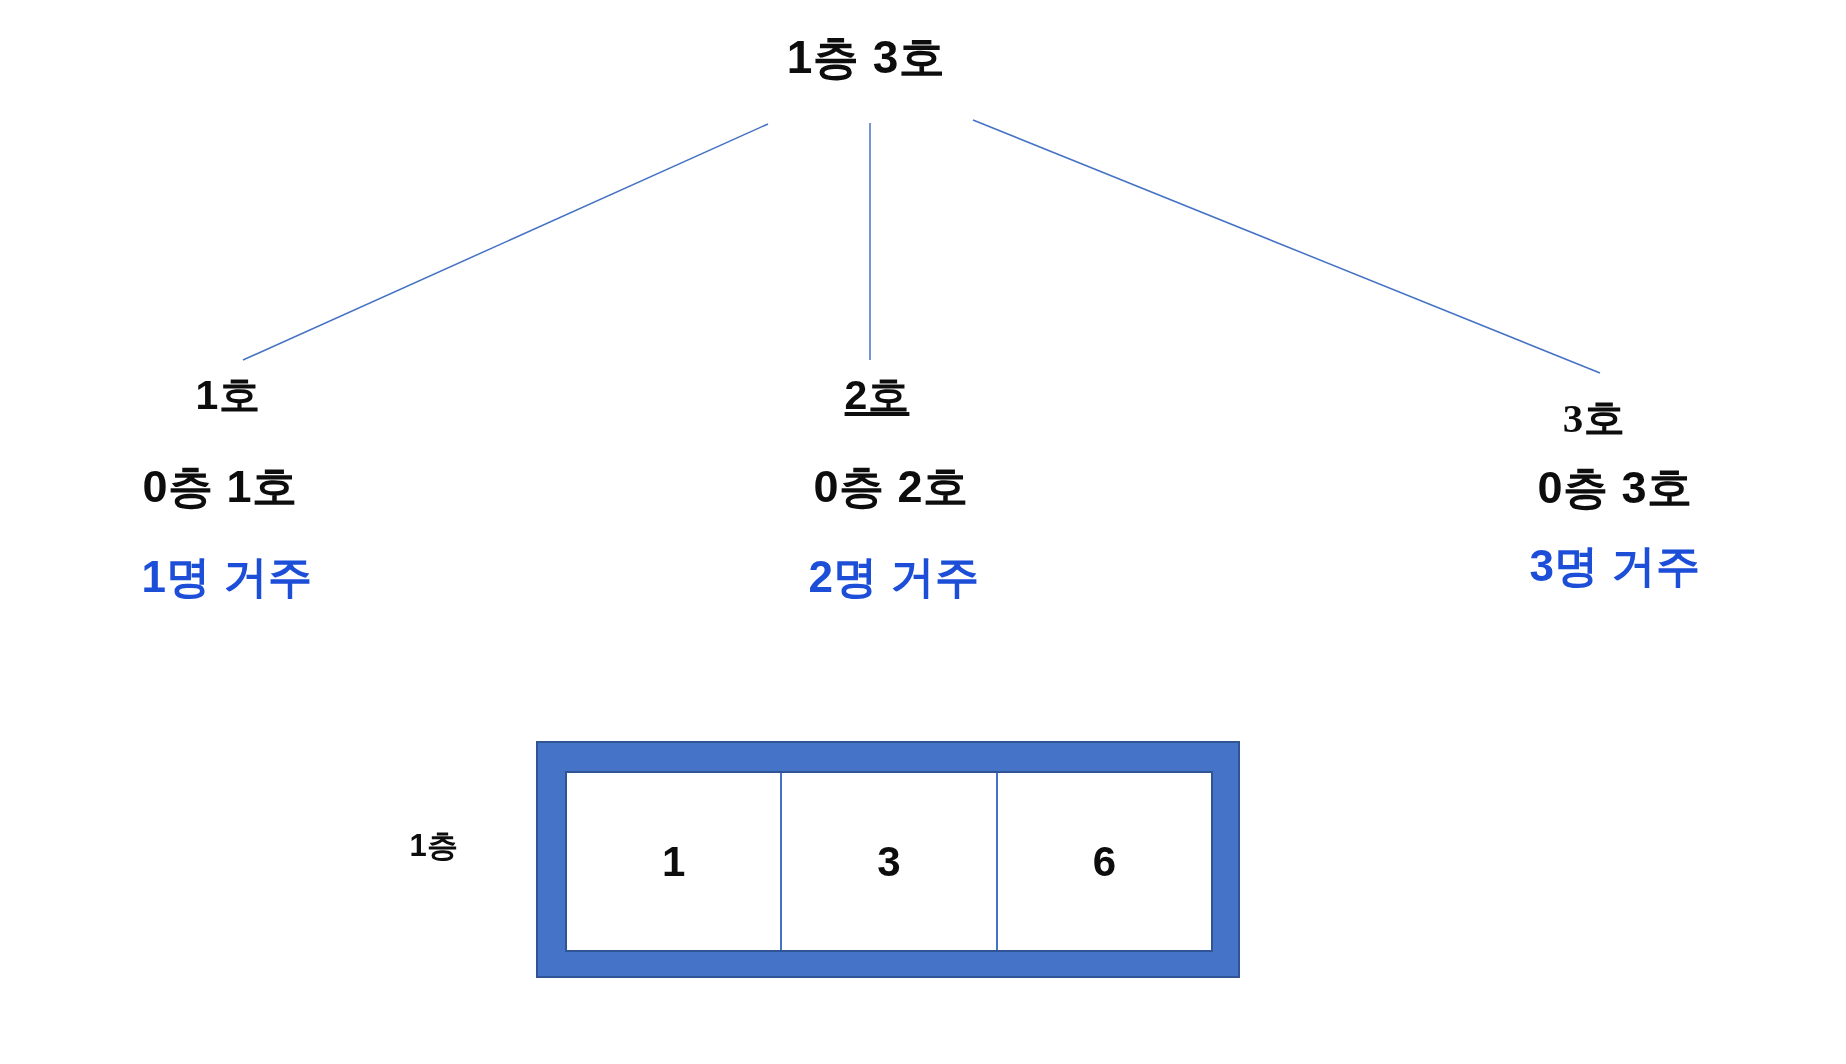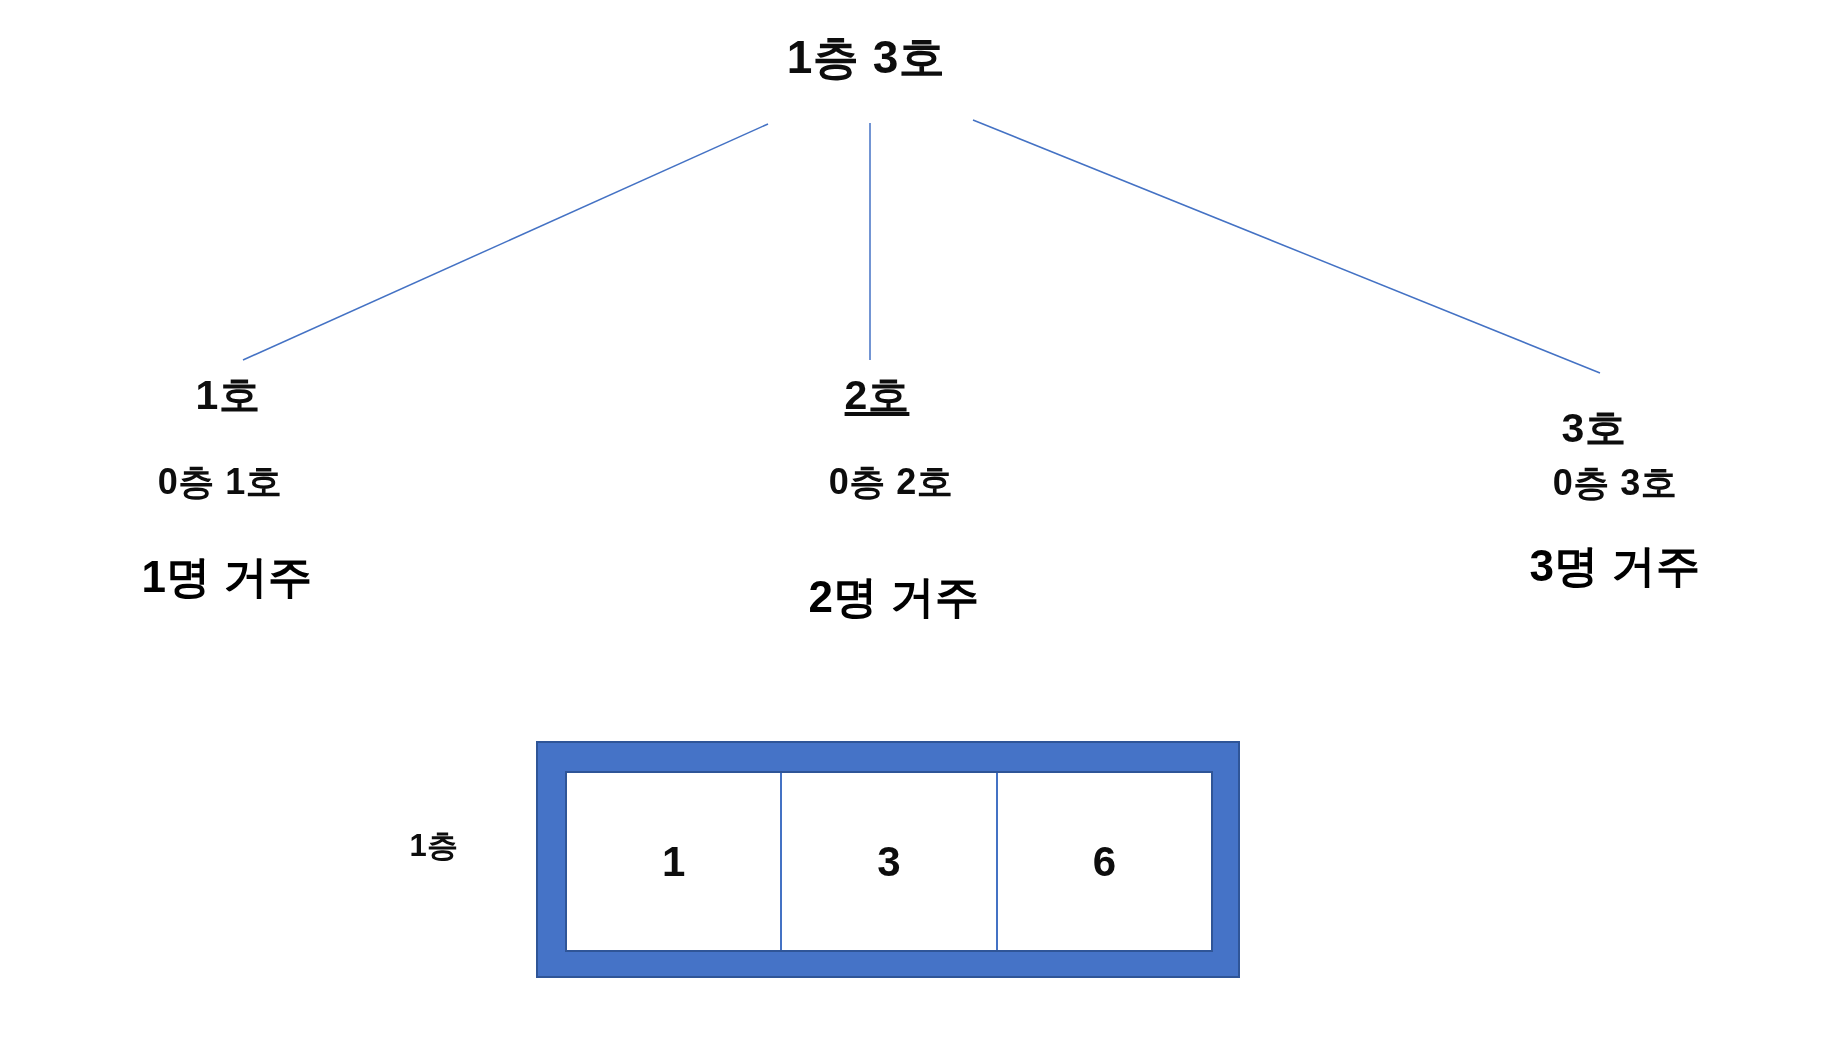--- a/index.html
+++ b/index.html
@@ -26,24 +26,24 @@
   }
   .lbl {
     position: absolute;
     transform: translateX(-50%);
     white-space: nowrap;
     font-weight: 700;
     color: #0d0d0d;
     line-height: 1.12;
     letter-spacing: 0.5px;
   }
-  .lbl.blue { color: #000000; }
+  .lbl.blue { color: #1d4ed8; }
   .root-lbl   { font-size: 46px; }
   .unit-lbl   { font-size: 41px; }
-  .floorunit-lbl { font-size: 36px; }
+  .floorunit-lbl { font-size: 45px; }
   .occ-lbl    { font-size: 44px; }
   .floor-lbl  { font-size: 31px; }
 
   
   .floor-box {
     position: absolute;
     left: 536px; top: 741px;
     width: 704px; height: 237px;
     background: #4573C7;
     border: 2px solid #2F5597;
@@ -84,25 +84,25 @@
 
   <div>
     <div class="lbl unit-lbl" style="left:228px; top:373px;">1호</div>
     <div class="lbl floorunit-lbl" style="left:220px; top:462px;">0층 1호</div>
     <div class="lbl occ-lbl blue" style="left:227px; top:552px;">1명 거주</div>
   </div>
 
   <div>
     <div class="lbl unit-lbl" style="left:877px; top:373px;text-decoration:underline;">2호</div>
     <div class="lbl floorunit-lbl" style="left:891px; top:462px;text-align:center;">0층 2호</div>
-    <div class="lbl occ-lbl blue" style="left:894px; top:552px;margin-top:20px;">2명 거주</div>
+    <div class="lbl occ-lbl blue" style="left:894px; top:552px;">2명 거주</div>
   </div>
 
   <div>
-    <div class="lbl unit-lbl" style="left:1594px; top:406px;">3호</div>
+    <div class="lbl unit-lbl" style="left:1594px; top:396px;font-family:Liberation Serif, serif;">3호</div>
     <div class="lbl floorunit-lbl" style="left:1615px; top:463px;">0층 3호</div>
     <div class="lbl occ-lbl blue" style="left:1615px; top:541px;">3명 거주</div>
   </div>
 
   <div class="lbl floor-lbl" style="left:434px; top:829px;">1층</div>
 
   <div class="floor-box">
     <div class="floor-box-inner">
       <div class="floor-cell">1</div>
       <div class="floor-cell">3</div>

